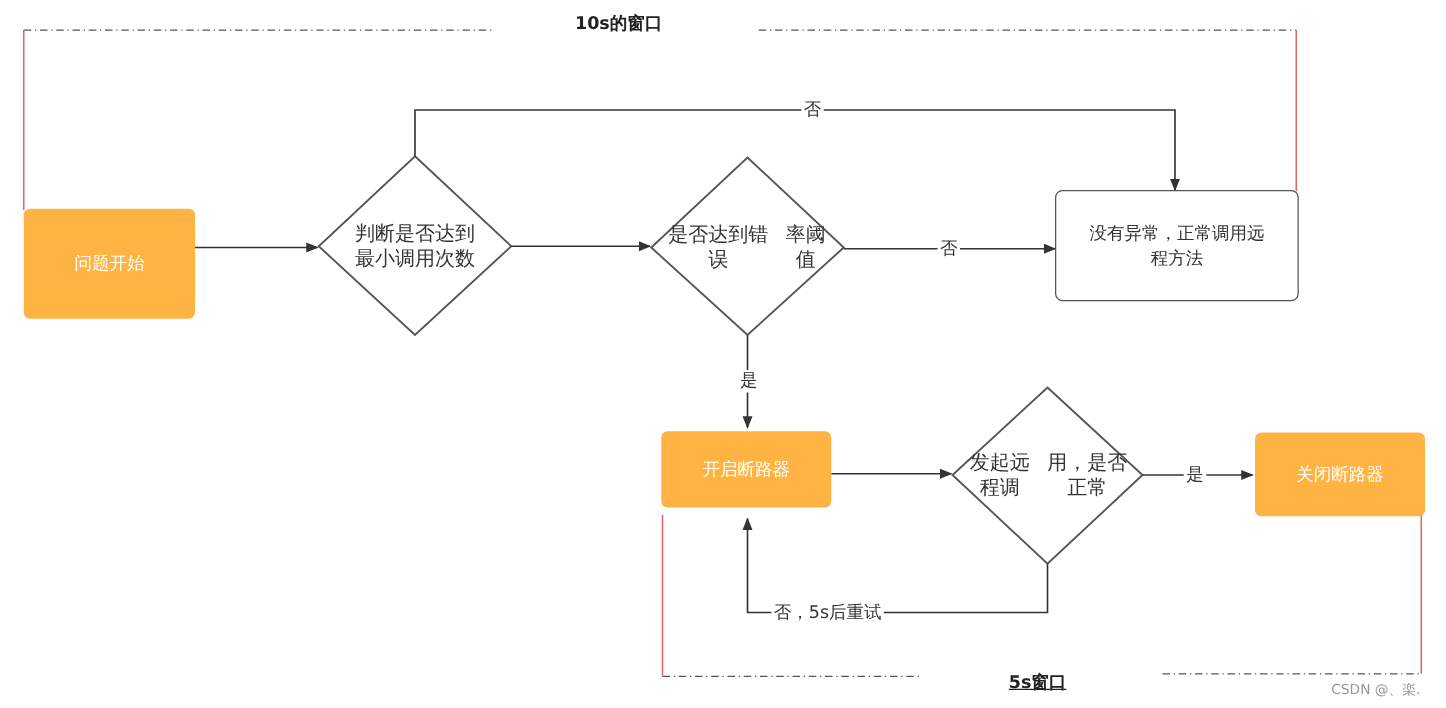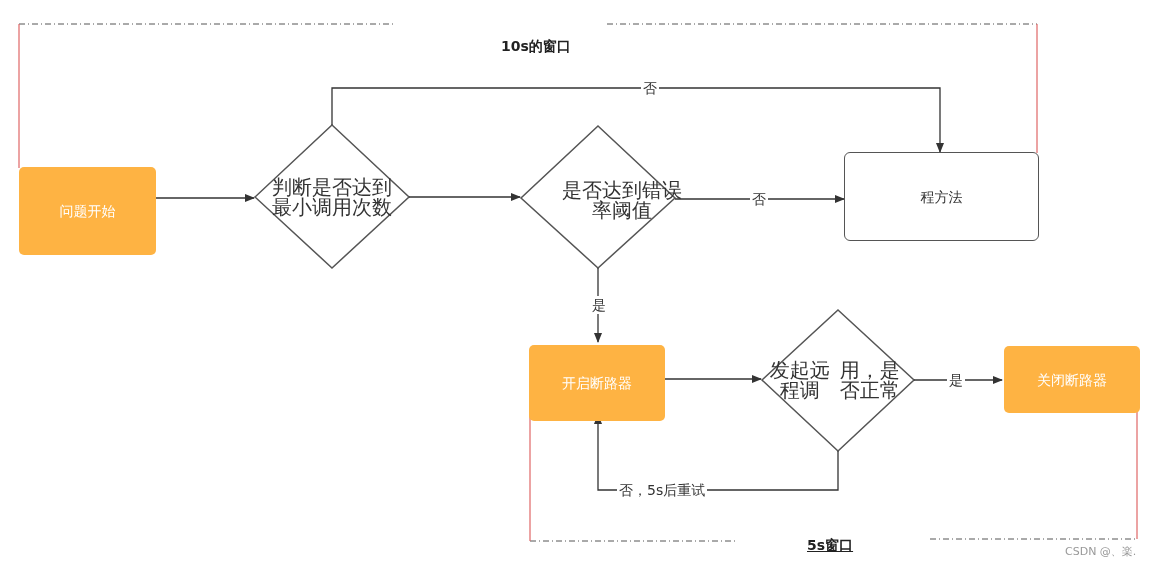--- a/index.html
+++ b/index.html
@@ -3,21 +3,21 @@
 <meta charset="utf-8">
 <style>
   html, body { margin:0; padding:0; background:#ffffff; }
   body { width:1157px; height:566px; position:relative; overflow:hidden;
          font-family: "DejaVu Sans", "Liberation Sans", sans-serif; }
   svg { position:absolute; left:0; top:0; }
   .node { position:absolute; box-sizing:border-box; display:flex; align-items:center; justify-content:center;
           text-align:center; font-size:14px; line-height:20px; }
   .orange { background:#feb343; color:#ffffff; border-radius:5px; }
   .plain { background:#ffffff; color:#333333; border:1.5px solid #555555; border-radius:6px; }
-  .dtext { position:absolute; text-align:center; color:#333333; font-size:20px; line-height:20px;
+  .dtext { position:absolute; text-align:center; color:#333333; font-size:16px; line-height:20px;
            display:flex; align-items:center; justify-content:center; }
   .elabel { position:absolute; background:#ffffff; color:#333333; font-size:14px; line-height:18px; padding:0 2px; white-space:nowrap; }
   .wlabel { position:absolute; font-weight:bold; color:#222222; font-size:14px; white-space:nowrap; }
   .wm { position:absolute; color:#999999; font-size:11px; white-space:nowrap; }
 </style>
 </head>
 <body>
 
 <svg width="1157" height="566">
   <defs>
@@ -47,42 +47,43 @@
   <line x1="156" y1="198" x2="254" y2="198" stroke="#333" stroke-width="1.3" marker-end="url(#arr)"></line>
   <line x1="409" y1="197" x2="520" y2="197" stroke="#333" stroke-width="1.3" marker-end="url(#arr)"></line>
   <polyline points="332,125 332,88 940,88 940,152" fill="none" stroke="#333" stroke-width="1.3" marker-end="url(#arr)"></polyline>
   <line x1="675" y1="199" x2="844" y2="199" stroke="#333" stroke-width="1.3" marker-end="url(#arr)"></line>
   <line x1="598" y1="268" x2="598" y2="342" stroke="#333" stroke-width="1.3" marker-end="url(#arr)"></line>
   <line x1="665" y1="379" x2="761" y2="379" stroke="#333" stroke-width="1.3" marker-end="url(#arr)"></line>
   <line x1="914" y1="380" x2="1002" y2="380" stroke="#333" stroke-width="1.3" marker-end="url(#arr)"></line>
   <polyline points="838,451 838,490 598,490 598,415" fill="none" stroke="#333" stroke-width="1.3" marker-end="url(#arr)"></polyline>
 </svg>
 
-<div class="wlabel" style="left:501px; top:10px;margin-top:28px;">10s的窗口</div>
+<div class="wlabel" style="left:460px; top:10px;">10s的窗口</div>
 <div class="wlabel" style="left:807px; top:537px;text-decoration:underline;">5s窗口</div>
 
 <div class="node orange" style="left:19px; top:167px; width:137px; height:88px;">
   <span>问题开始</span>
 </div>
 
 <div class="dtext" style="left:262px; top:175px; width:140px; height:44px; flex-direction:column;">
   <span>判断是否达到</span>
   <span>最小调用次数</span>
 </div>
 
-<div class="dtext" style="left:552px; top:176px; width:140px; height:44px; flex-direction:column;justify-content:flex-end;">
+<div class="dtext" style="left:528px; top:176px; width:140px; height:44px; flex-direction:row;justify-content:flex-end;">
   <span>是否达到错误</span>
   <span>率阈值</span>
 </div>
 
 <div class="node plain" style="left:844px; top:152px; width:195px; height:89px; flex-direction:column;">
+  <span>没有异常，正常调用远</span>
   <span>程方法</span>
 </div>
 
-<div class="node orange" style="left:529px; top:345px; width:136px; height:76px;">
+<div class="node orange" style="left:529px; top:345px; width:136px; height:61px;">
   <span>开启断路器</span>
 </div>
 
 <div class="dtext" style="left:768px; top:358px; width:140px; height:44px; flex-direction:row;">
   <span>发起远程调</span>
   <span>用，是否正常</span>
 </div>
 
 <div class="node orange" style="left:1004px; top:346px; width:136px; height:67px;">
   <span>关闭断路器</span>

